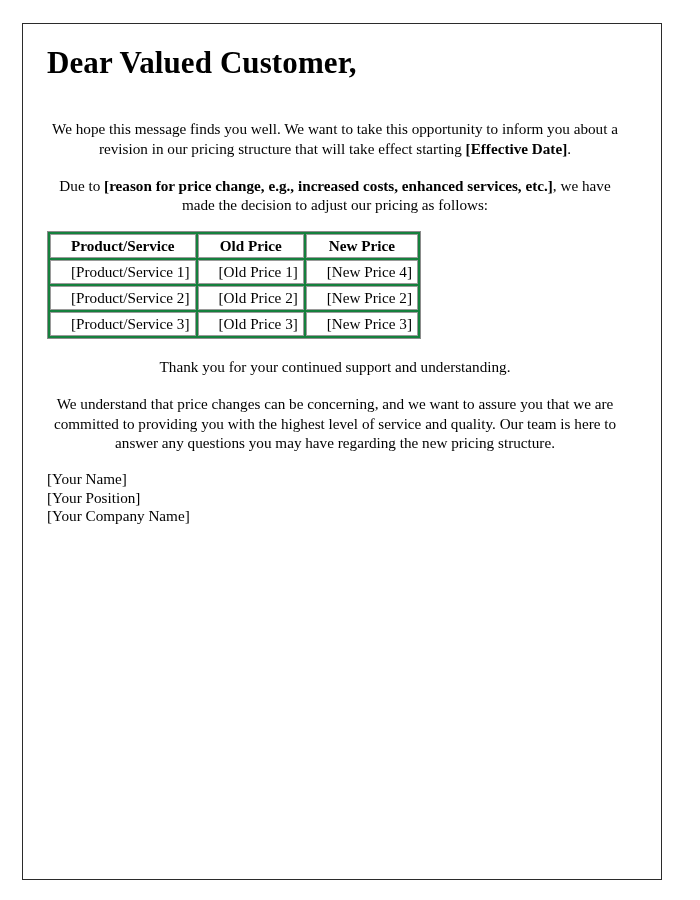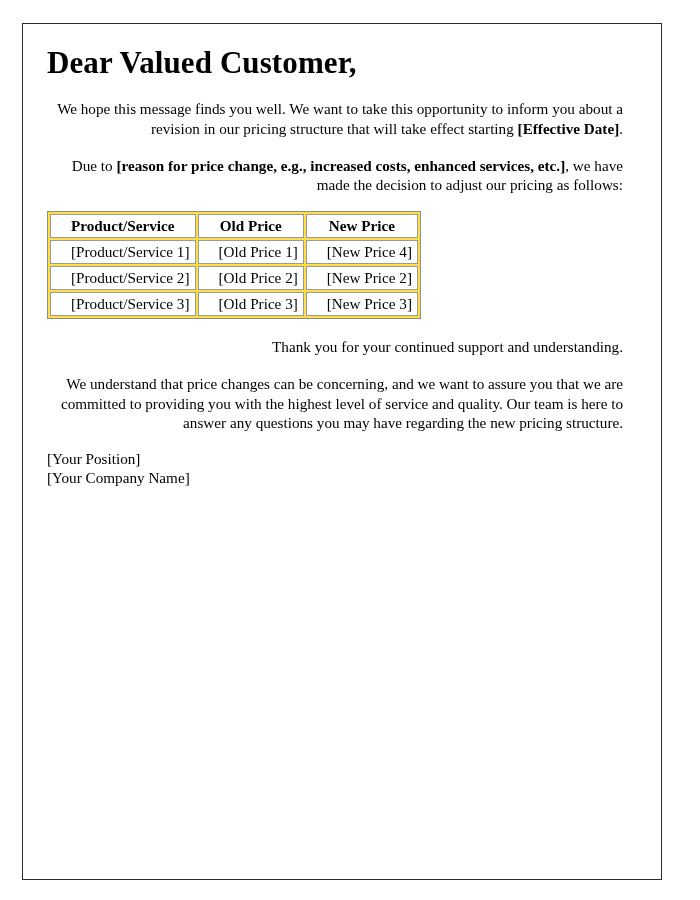--- a/index.html
+++ b/index.html
@@ -33,48 +33,48 @@
     left: 24px;
     top: 20px;
     width: 588px;
   }
 
   
   .letter-heading {
     font-size: 31px;
     font-weight: bold;
     letter-spacing: 0.1px;
-    margin: 0 0 18px 0;
+    margin: 0 0 38px 0;
     line-height: 1.2;
     font-family: "Liberation Serif", "DejaVu Serif", serif;
   }
 
   
   .para {
     font-size: 15.2px;
     line-height: 1.30;
     margin: 0 12px 17px 0;
-    text-align: right;
+    text-align: center;
   }
   .para.tight {
     margin-bottom: 16px;
   }
   .ph-bold {
     font-weight: bold;
   }
 
   
   .price-table-wrap {
     margin: 0 0 18px 0;
   }
   table.price-table {
     border-collapse: separate;
     border-spacing: 2px;
     border: 1px solid #8c8c8c;
-    background: #fde047;
+    background: #15803d;
     font-size: 15.2px;
     line-height: 1.25;
   }
   table.price-table th,
   table.price-table td {
     border: 1px solid #9a9a9a;
     padding: 1px 5px 2px 5px;
     background: #ffffff;
     white-space: nowrap;
   }
@@ -146,18 +146,19 @@
         </tbody>
       </table>
     </div>
 
     <p class="para">Thank you for your continued support and understanding.</p>
 
     <p class="para">We understand that price changes can be concerning, and we want to assure you that we are committed to providing you with the highest level of service and quality. Our team is here to answer any questions you may have regarding the new pricing structure.</p>
 
 
     <div class="sig-block">
+      <span class="sig-line">[Your Name]</span>
       <span class="sig-line">[Your Position]</span>
       <span class="sig-line">[Your Company Name]</span>
     </div>
 
   </div>
 </div>
 
 </body></html>

